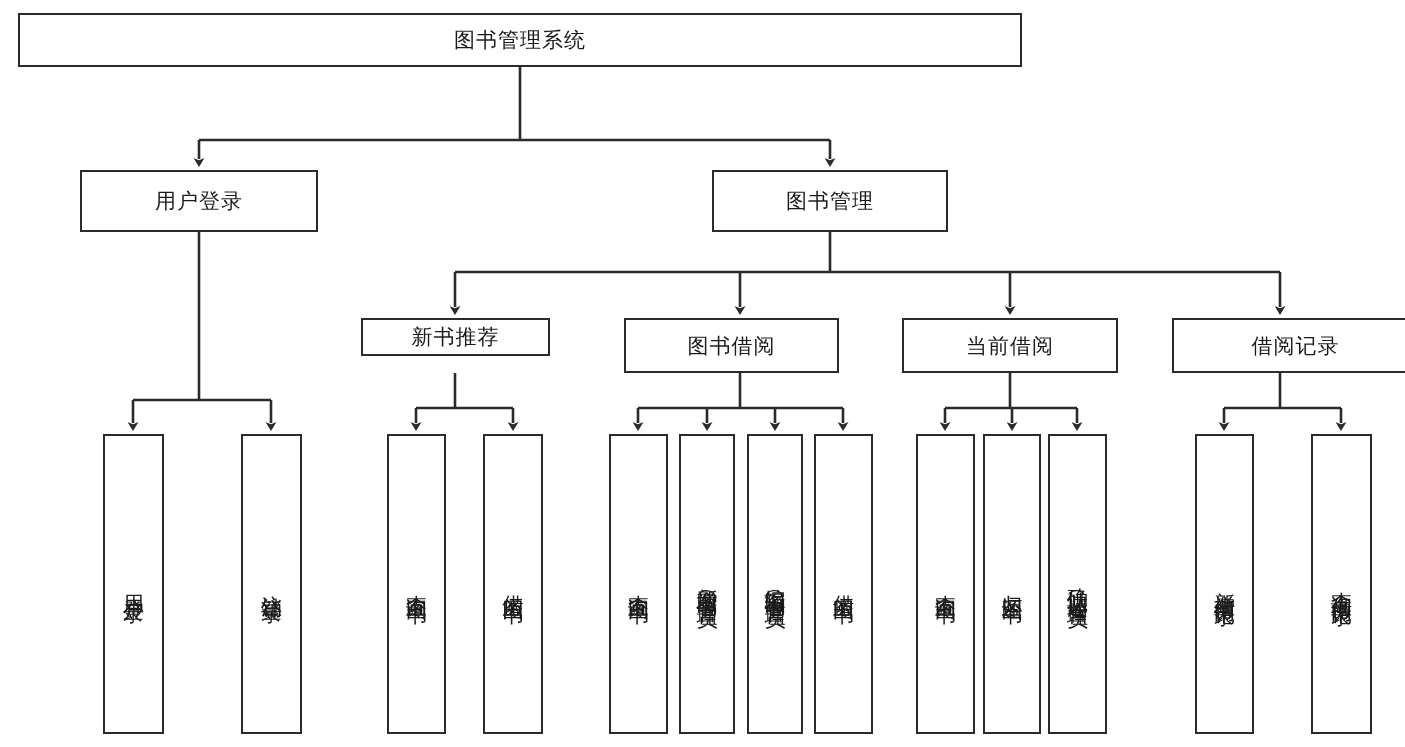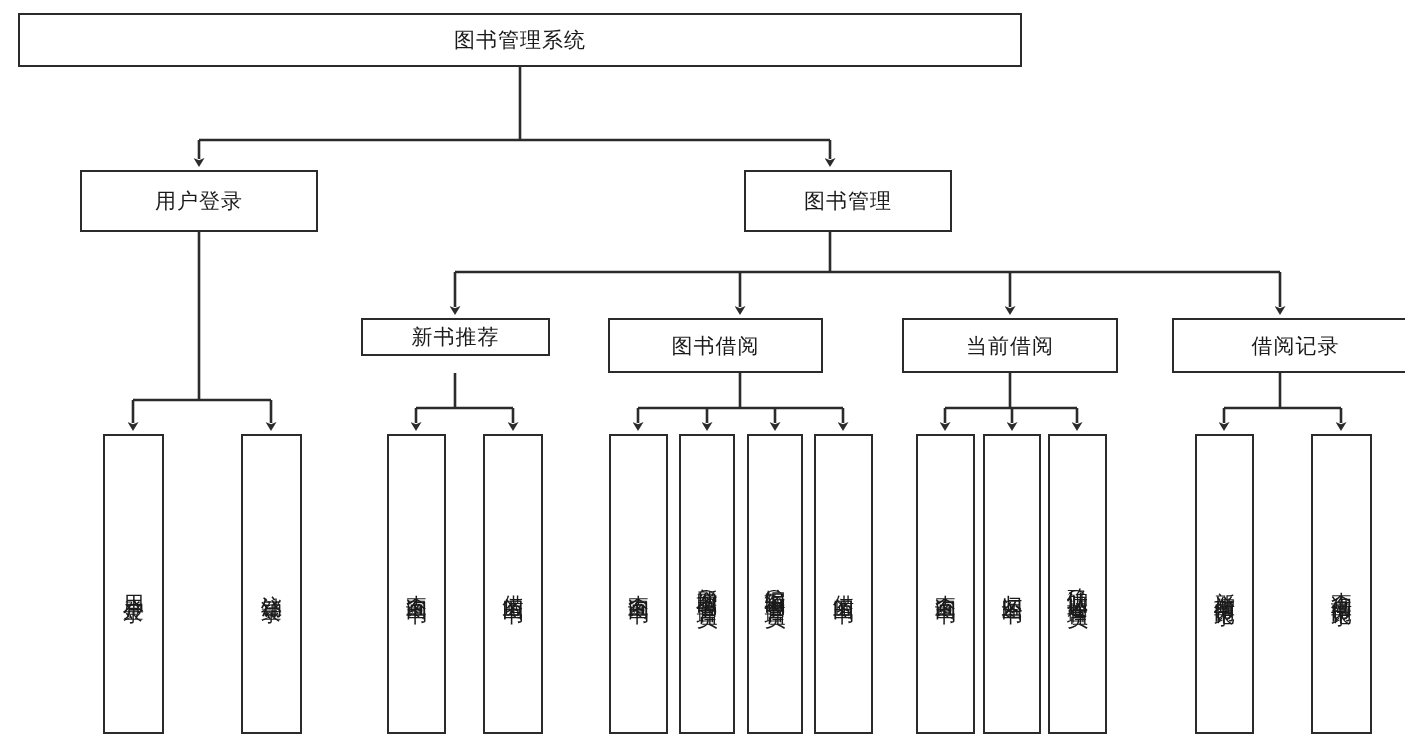--- a/index.html
+++ b/index.html
@@ -119,27 +119,27 @@
       </g>
   </svg>
 
   <div id="node-layer">
       <div class="node horizontal" style="left: 18px; top: 13px; width: 1004px; height: 54px;">
         <span class="label">图书管理系统</span>
       </div>
       <div class="node horizontal" style="left: 80px; top: 170px; width: 238px; height: 62px;">
         <span class="label">用户登录</span>
       </div>
-      <div class="node horizontal" style="left: 744px; top: 170px; width: 208px; height: 62px;">
+      <div class="node horizontal" style="left: 712px; top: 170px; width: 236px; height: 62px;">
         <span class="label">图书管理</span>
       </div>
       <div class="node horizontal" style="left: 361px; top: 318px; width: 189px; height: 38px;">
         <span class="label">新书推荐</span>
       </div>
-      <div class="node horizontal" style="left: 608px; top: 318px; width: 215px; height: 55px;">
+      <div class="node horizontal" style="left: 624px; top: 318px; width: 215px; height: 55px;">
         <span class="label">图书借阅</span>
       </div>
       <div class="node horizontal" style="left: 902px; top: 318px; width: 216px; height: 55px;">
         <span class="label">当前借阅</span>
       </div>
       <div class="node horizontal" style="left: 1172px; top: 318px; width: 247px; height: 55px;">
         <span class="label">借阅记录</span>
       </div>
       <div class="node vertical" style="left: 103px; top: 434px; width: 61px; height: 300px;">
         <span class="label">用户登录</span>

